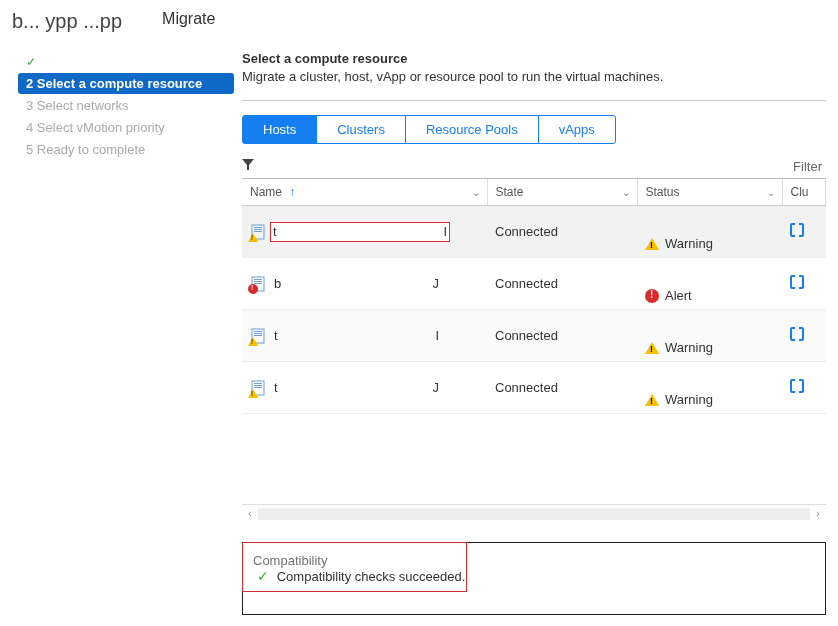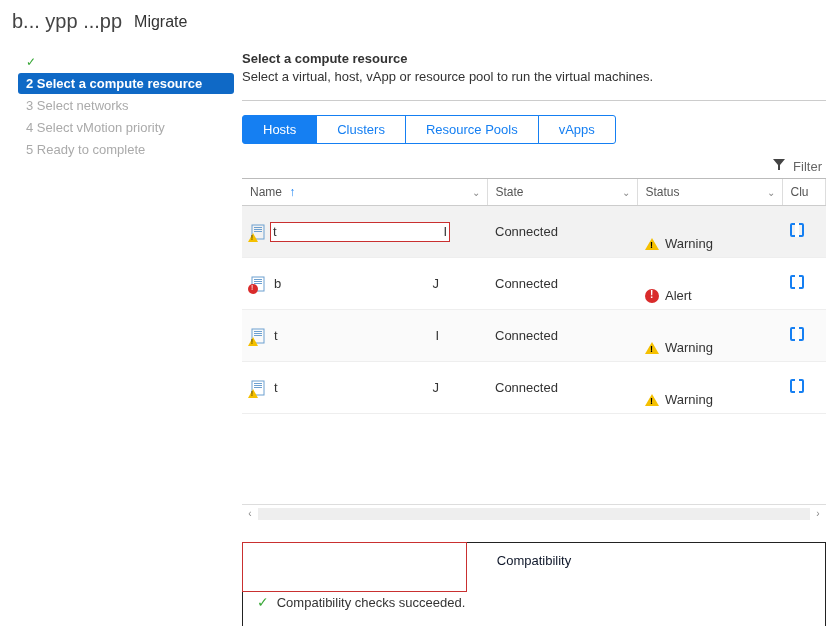--- a/index.html
+++ b/index.html
@@ -8,23 +8,23 @@
     font-family: Arial, Helvetica, sans-serif;
     font-size: 13px;
     color: #333;
     background: #fff;
     width: 838px;
     height: 626px;
     overflow: hidden;
   }
   .header {
     display: flex;
-    align-items: center;
+    align-items: flex-start;
     padding: 10px 12px 4px 12px;
-    gap: 12px;
+    gap: 40px;
   }
   .header-obj {
     font-size: 20px;
     font-weight: 300;
     color: #444;
     letter-spacing: 0;
   }
   .header-title {
     font-size: 16px;
     font-weight: 300;
@@ -86,21 +86,21 @@
     background: #fff;
   }
   .tab:first-child { margin-left: 0; border-top-left-radius: 3px; border-bottom-left-radius: 3px; }
   .tab:last-child { border-top-right-radius: 3px; border-bottom-right-radius: 3px; }
   .tab.active {
     background: #157ff2;
     color: #fff;
   }
   .filter-row {
     display: flex;
-    justify-content: flex-end;
+    justify-content: space-between;
     align-items: center;
     padding: 8px 4px 4px 0;
     gap: 8px;
     color: #666;
     font-size: 13px;
   }
   .table-wrap {
     border-top: 1px solid #bbb;
     position: relative;
   }
@@ -181,23 +181,22 @@
     position: absolute;
     border: 1px solid #c93030;
     top: -1px;
     left: -1px;
     width: 225px;
     height: 50px;
     pointer-events: none;
   }
   .compat-title {
     font-size: 13px;
-    color: #0f172a;
-    margin-bottom: 26px;
-    text-align: center;
+    color: #737373;
+    margin-bottom: 0;
   }
   .compat-msg {
     display: flex;
     align-items: center;
     gap: 8px;
     font-size: 13px;
     padding-left: 4px;
   }
   .footer-buttons {
     display: flex;
@@ -354,21 +353,21 @@
     <div class="step upcoming">
       <span class="label-text">
         <span>5</span>
         <span>Ready to complete</span>
       </span>
     </div>
   </div>
 
   <div class="main">
     <div class="section-title">Select a compute resource</div>
-    <div class="section-desc">Select a virtual, host, vApp or resource pool to run the virtual machines.</div>
+    <div class="section-desc">Migrate a cluster, host, vApp or resource pool to run the virtual machines.</div>
     <hr class="divider">
 
     <div class="tab-row">
       <div class="tab active">Hosts</div>
       <div class="tab">Clusters</div>
       <div class="tab">Resource Pools</div>
       <div class="tab">vApps</div>
     </div>
 
     <div class="filter-row">

